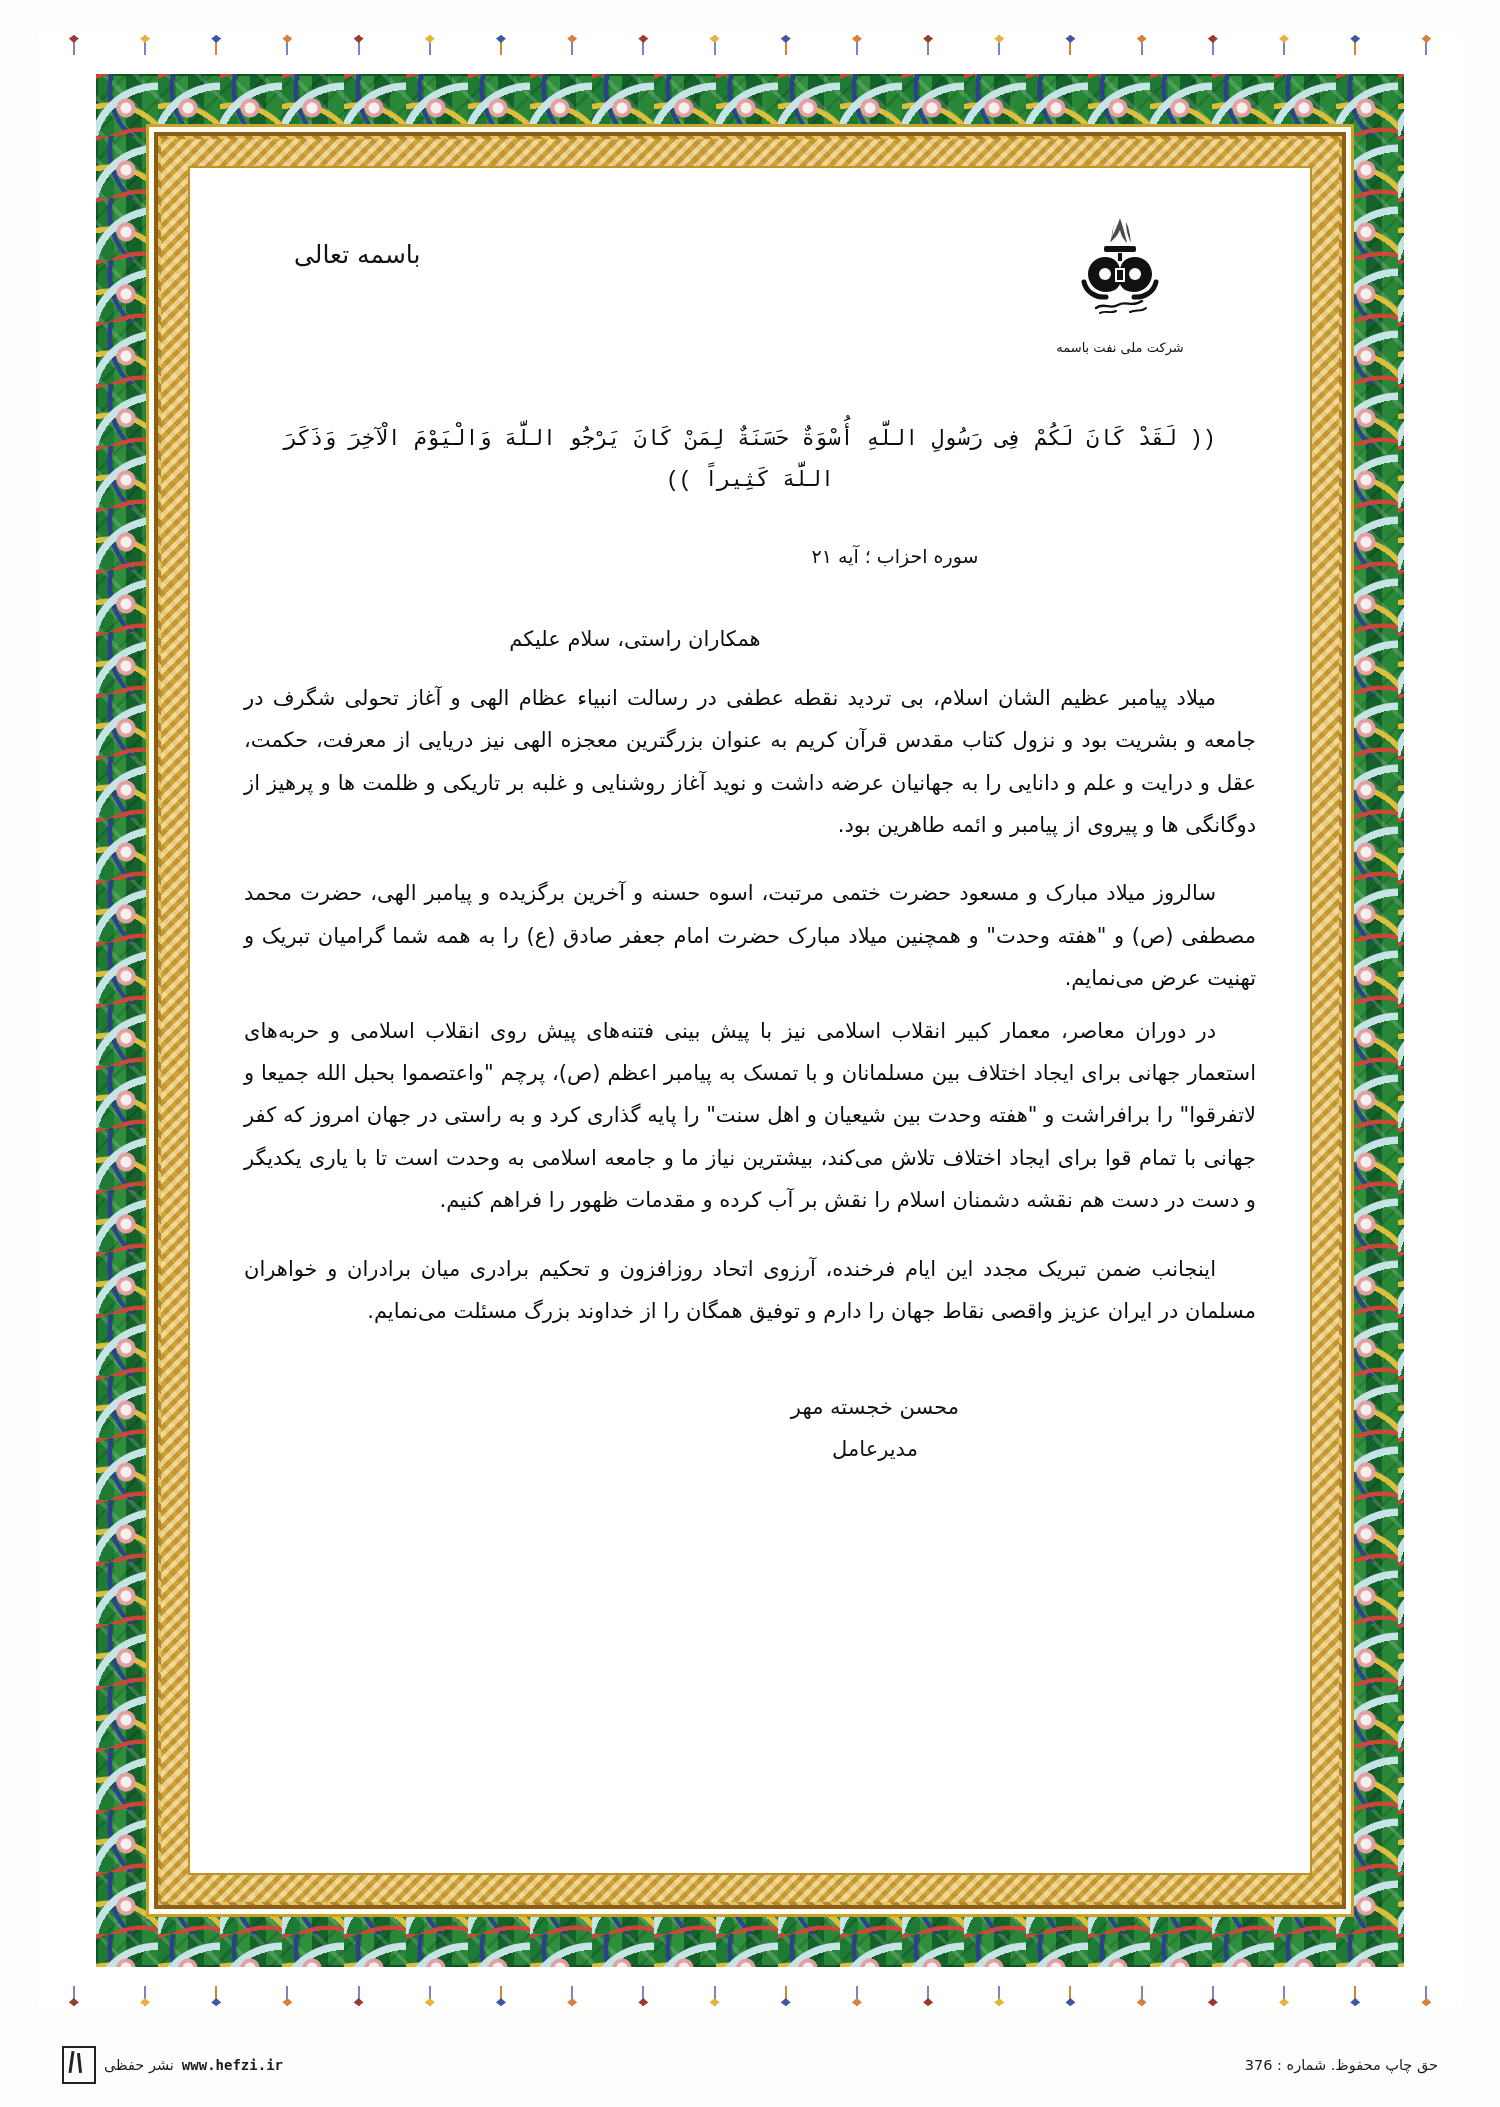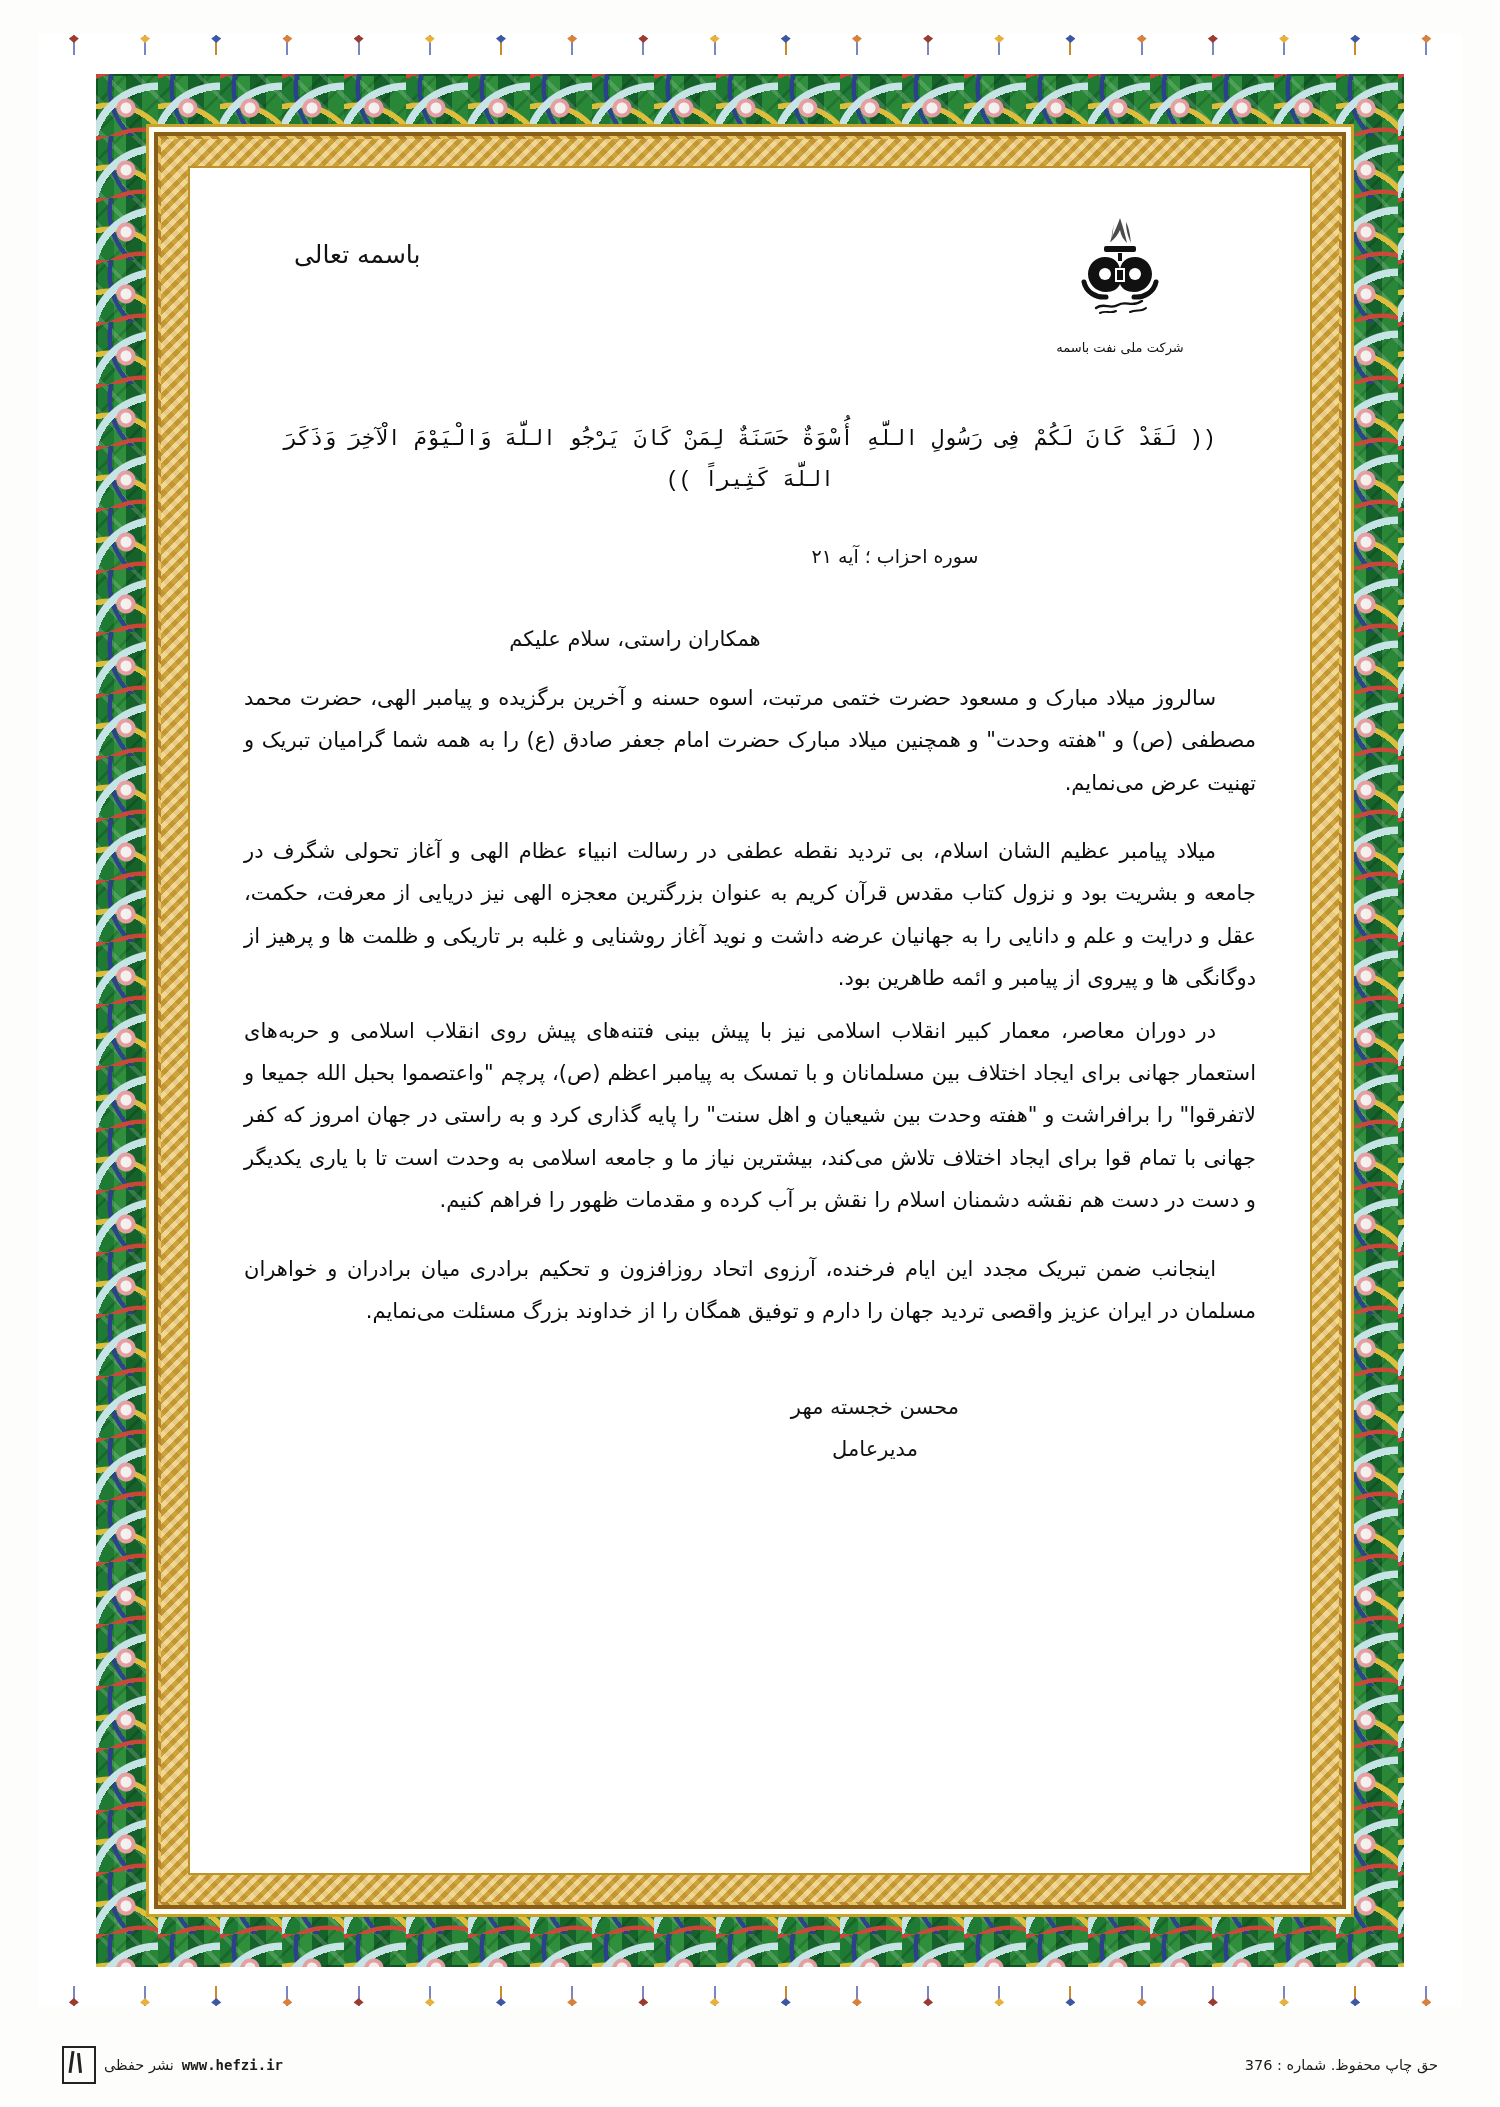--- a/index.html
+++ b/index.html
@@ -241,27 +241,27 @@
           <div class="basmeh">باسمه تعالی</div>
         </div>
 
         <div class="verse">(( لَقَدْ كَانَ لَكُمْ فِی رَسُولِ اللَّهِ أُسْوَةٌ حَسَنَةٌ لِمَنْ كَانَ یَرْجُو اللَّهَ وَالْیَوْمَ الْآخِرَ وَذَكَرَ اللَّهَ كَثِیراً ))</div>
 
 
         <div class="ref">سوره احزاب ؛ آیه ۲۱</div>
 
         <div class="salam">همکاران راستی، سلام علیکم</div>
 
+        <p class="para indent">میلاد پیامبر عظیم الشان اسلام، بی تردید نقطه عطفی در رسالت انبیاء عظام الهی و آغاز تحولی شگرف در جامعه و بشریت بود و نزول کتاب مقدس قرآن کریم به عنوان بزرگترین معجزه الهی نیز دریایی از معرفت، حکمت، عقل و درایت و علم و دانایی را به جهانیان عرضه داشت و نوید آغاز روشنایی و غلبه بر تاریکی و ظلمت ها و پرهیز از دوگانگی ها و پیروی از پیامبر و ائمه طاهرین بود.</p>
+
         <p class="para indent">سالروز میلاد مبارک و مسعود حضرت ختمی مرتبت، اسوه حسنه و آخرین برگزیده و پیامبر الهی، حضرت محمد مصطفی (ص) و "هفته وحدت" و همچنین میلاد مبارک حضرت امام جعفر صادق (ع) را به همه شما گرامیان تبریک و تهنیت عرض می‌نمایم.</p>
 
-        <p class="para indent">میلاد پیامبر عظیم الشان اسلام، بی تردید نقطه عطفی در رسالت انبیاء عظام الهی و آغاز تحولی شگرف در جامعه و بشریت بود و نزول کتاب مقدس قرآن کریم به عنوان بزرگترین معجزه الهی نیز دریایی از معرفت، حکمت، عقل و درایت و علم و دانایی را به جهانیان عرضه داشت و نوید آغاز روشنایی و غلبه بر تاریکی و ظلمت ها و پرهیز از دوگانگی ها و پیروی از پیامبر و ائمه طاهرین بود.</p>
-
         <p class="para indent tight">در دوران معاصر، معمار کبیر انقلاب اسلامی نیز با پیش بینی فتنه‌های پیش روی انقلاب اسلامی و حربه‌های استعمار جهانی برای ایجاد اختلاف بین مسلمانان و با تمسک به پیامبر اعظم (ص)، پرچم "واعتصموا بحبل الله جمیعا و لاتفرقوا" را برافراشت و "هفته وحدت بین شیعیان و اهل سنت" را پایه گذاری کرد و به راستی در جهان امروز که کفر جهانی با تمام قوا برای ایجاد اختلاف تلاش می‌کند، بیشترین نیاز ما و جامعه اسلامی به وحدت است تا با یاری یکدیگر و دست در دست هم  نقشه دشمنان اسلام را نقش بر آب کرده و مقدمات ظهور را فراهم کنیم.</p>
 
-        <p class="para indent">اینجانب ضمن تبریک مجدد این ایام فرخنده، آرزوی اتحاد روزافزون و تحکیم برادری میان برادران و خواهران مسلمان در ایران عزیز واقصی تردید جهان را دارم و توفیق همگان را از خداوند بزرگ مسئلت می‌نمایم.</p>
+        <p class="para indent">اینجانب ضمن تبریک مجدد این ایام فرخنده، آرزوی اتحاد روزافزون و تحکیم برادری میان برادران و خواهران مسلمان در ایران عزیز واقصی نقاط جهان را دارم و توفیق همگان را از خداوند بزرگ مسئلت می‌نمایم.</p>
 
         <div class="sign">
           <div>محسن خجسته مهر</div>
           <div>مدیرعامل</div>
         </div>
 
       </div>
     </div>
   </div>
 

